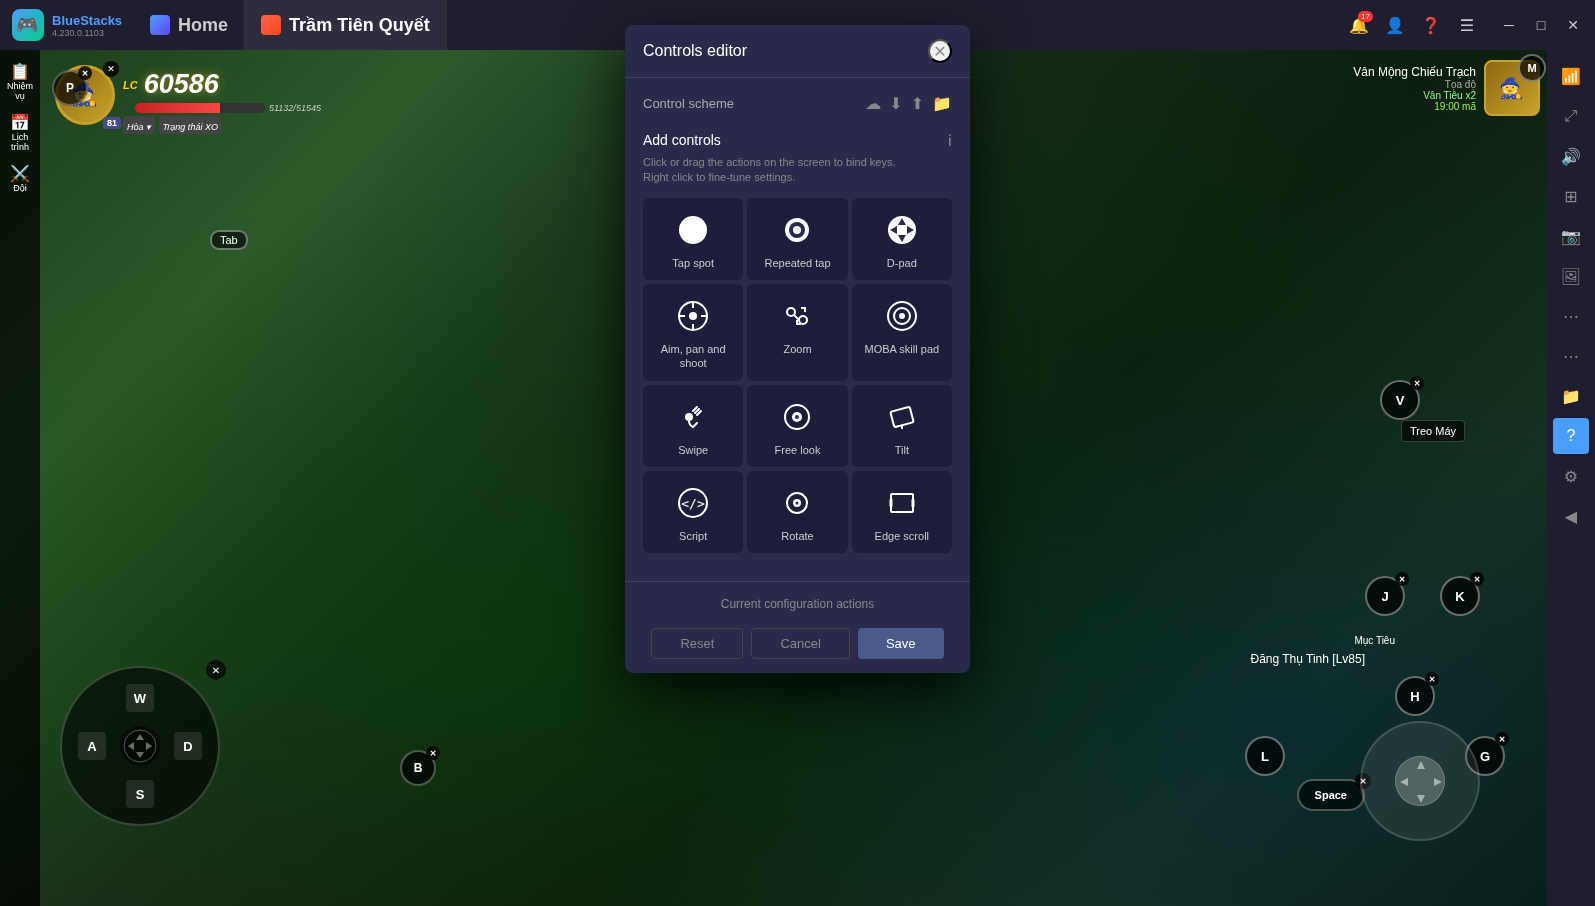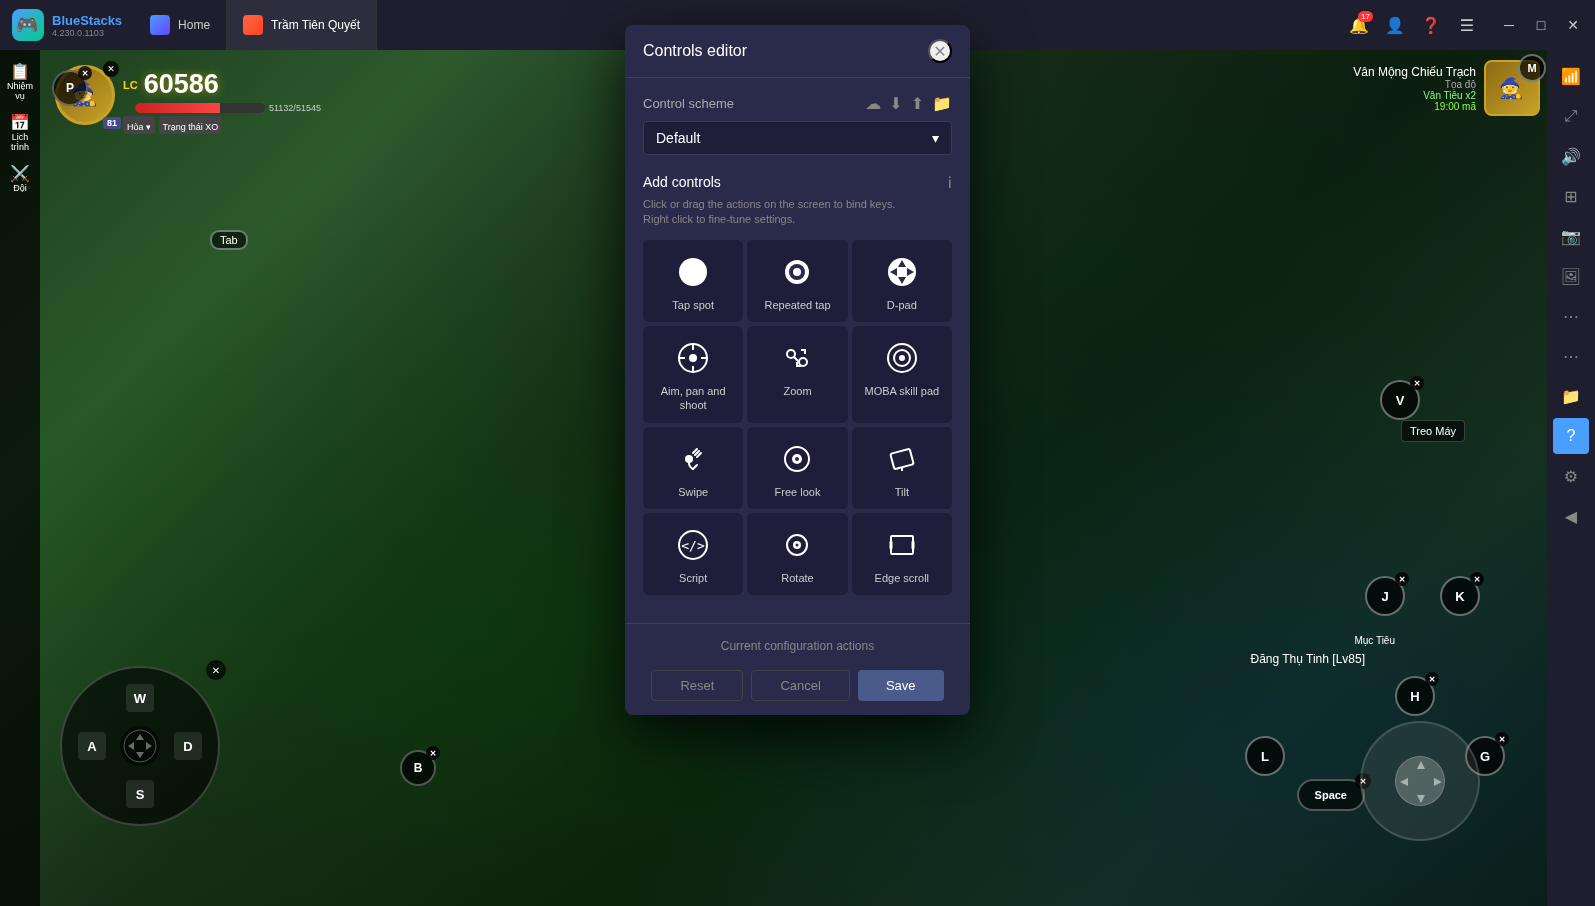--- a/index.html
+++ b/index.html
@@ -82,22 +82,23 @@
     }
 
     .tab {
       display: flex;
       align-items: center;
       padding: 16px 16px;
       height: 100%;
       gap: 8px;
       cursor: pointer;
       color: #ccc;
-      font-size: 12px;
+      font-size: 18px;
       border-right: 1px solid #333;
+      font-weight: bold;
     }
 
     .tab.active {
       background: #2d2d3d;
       color: white;
     }
 
     .tab-icon {
       width: 20px;
       height: 20px;
@@ -649,21 +650,21 @@
   <div class="sidebar-btn blue-badge">?</div>
   <div class="sidebar-btn">⚙</div>
   <div class="sidebar-btn">◀</div>
 </div>
 
 <div style="position:absolute; top:65px; left:55px; z-index:10; display:flex; align-items:flex-start; gap:8px;">
   <div style="position:relative;">
     <div style="width:60px; height:60px; border-radius:50%; background:linear-gradient(135deg,#8b6914,#c9a227); border:3px solid #c9a227; display:flex; align-items:center; justify-content:center; color:#333; font-size:22px;">🧙</div>
     <div class="char-close">✕</div>
   </div>
-  <div style="display:flex; flex-direction:column; gap:3px; margin-top:4px;">
+  <div style="display:flex; flex-direction:column; gap:3px; margin-top:4px;font-style:italic;">
     <div style="display:flex; align-items:center; gap:6px;">
       <span style="color:#ffd700; font-size:11px; font-weight:bold;">LC</span>
       <span style="color:white; font-size:27px; font-weight:bold; text-shadow:0 0 10px rgba(255,200,0,0.5);">60586</span>
     </div>
     <div style="display:flex; align-items:center; gap:4px;padding-left:12px;">
       <div style="width:130px; height:10px; background:#333; border-radius:5px; overflow:hidden;">
         <div style="height:100%; background:linear-gradient(90deg,#cc2222,#ff4444); width:65%;"></div>
       </div>
       <span style="color:#ccc; font-size:9px;">
         <span>51132</span>/<span>51545</span>
@@ -800,24 +801,20 @@
       <div class="control-scheme-section">
         <div class="section-label">
           <span>Control scheme</span>
           <div class="scheme-icons">
             <span class="scheme-icon-btn">☁</span>
             <span class="scheme-icon-btn">⬇</span>
             <span class="scheme-icon-btn">⬆</span>
             <span class="scheme-icon-btn">📁</span>
           </div>
         </div>
-        <div class="scheme-dropdown">
-          <span>Default</span>
-          <span>▾</span>
-        </div>
       </div>
 
       <div class="add-controls-section">
         <div class="add-controls-header">
           <span class="add-controls-title">Add controls</span>
           <span class="help-icon">ℹ</span>
         </div>
         <div class="add-controls-desc">
           <span>Click or drag the actions on the screen to bind keys.</span><br>
           <span>Right click to fine-tune settings.</span>

